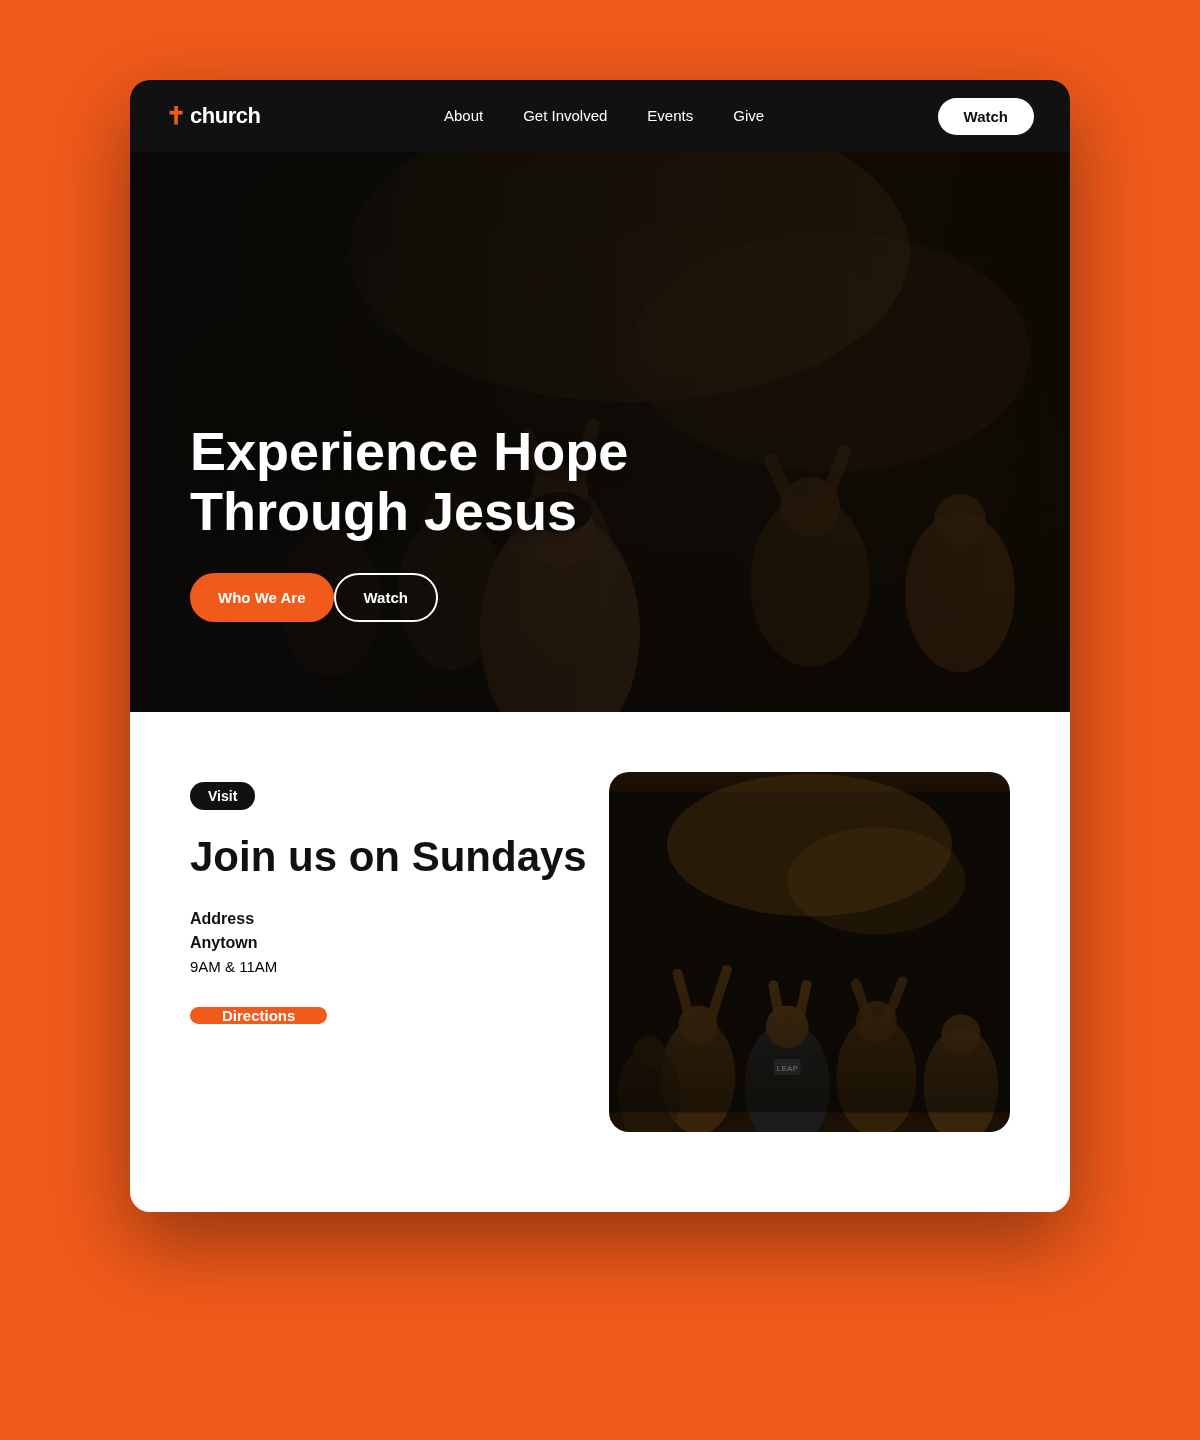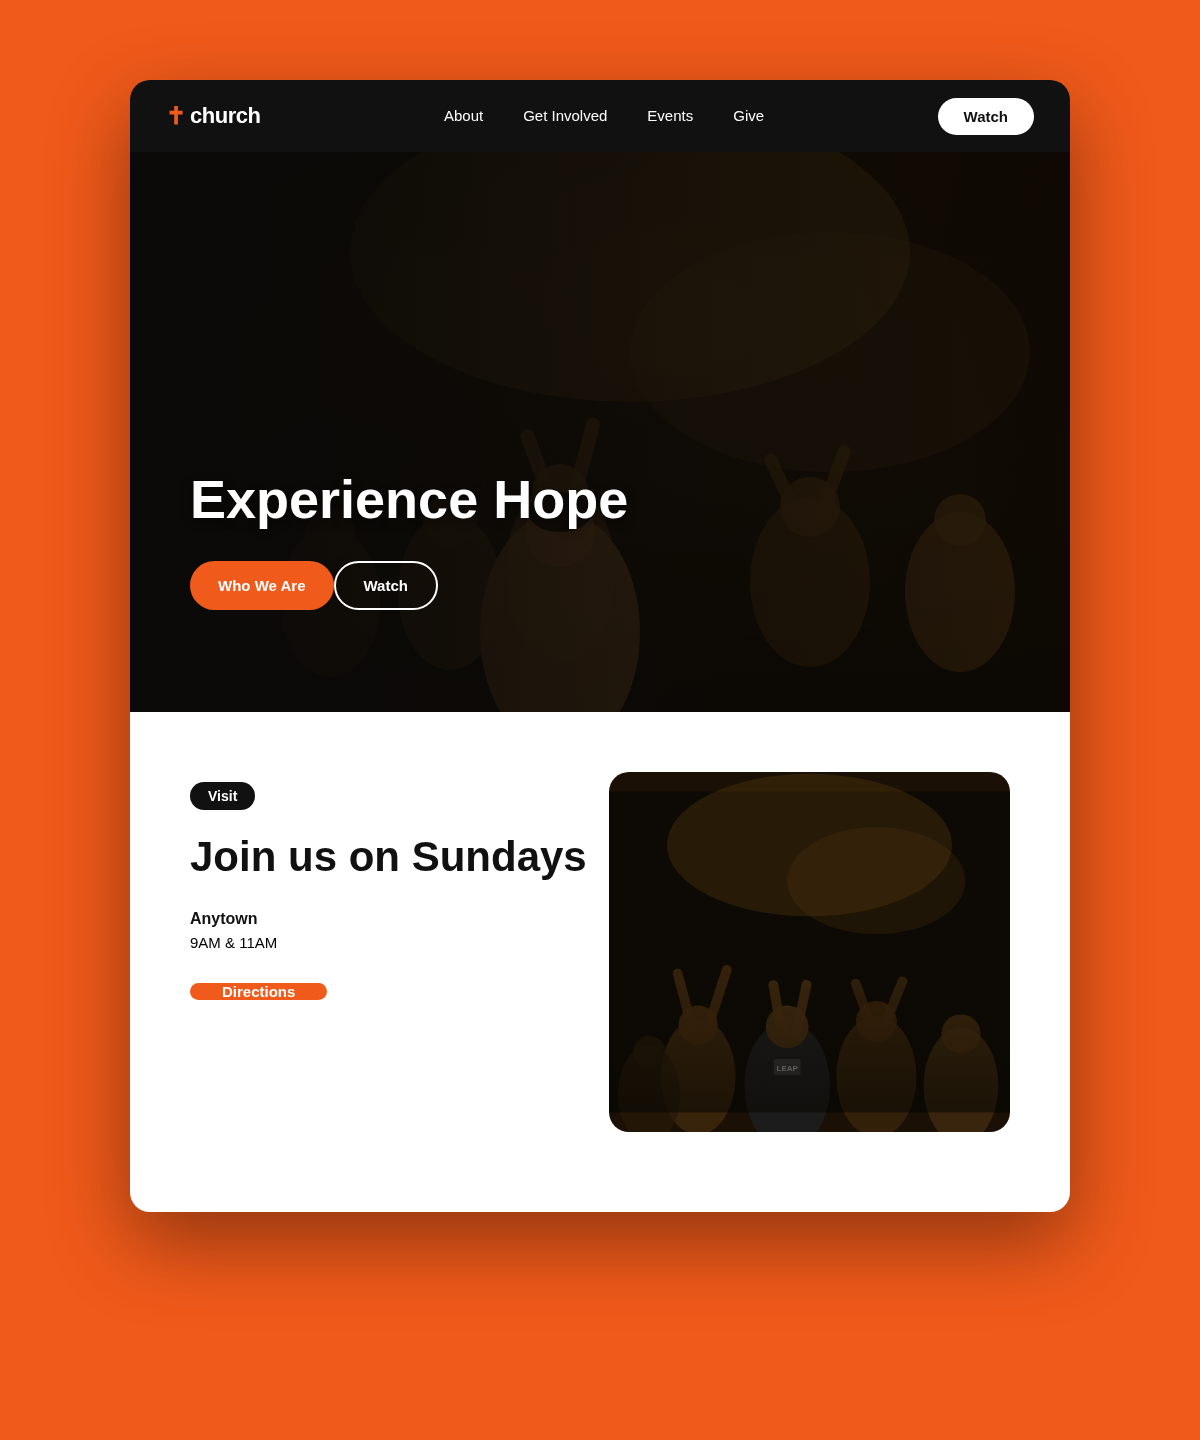--- a/index.html
+++ b/index.html
@@ -102,21 +102,21 @@
       inset: 0;
       background:
         radial-gradient(ellipse at 60% 30%, #5a3a1a 0%, transparent 50%),
         radial-gradient(ellipse at 80% 60%, #3d2a10 0%, transparent 45%),
         radial-gradient(ellipse at 40% 70%, #2a1a08 0%, transparent 40%),
         linear-gradient(160deg, #1a0d00 0%, #3d2200 30%, #1a1005 60%, #0d0802 100%);
     }
 
     .hero-content {
       position: absolute;
-      bottom: 102px;
+      bottom: 90px;
       left: 60px;
       z-index: 2;
     }
 
     .hero-title {
       color: #ffffff;
       font-size: 54px;
       font-weight: 900;
       line-height: 1.1;
       margin-bottom: 32px;
@@ -304,33 +304,35 @@
         </defs>
         <rect width="940" height="560" fill="url(#heroGrad)"></rect>
       </svg>
     </div>
 
     <div class="hero-bg"></div>
 
     <div class="hero-content">
       <h1 class="hero-title">
         <span>Experience Hope</span><br>
+        <span>Through Jesus</span>
       </h1>
       <div class="hero-buttons">
         <button class="btn-orange">Who We Are</button>
         <button class="btn-white-outline">Watch</button>
       </div>
     </div>
   </section>
 
   <section class="visit-section">
     <div class="visit-info">
       <span class="visit-badge">Visit</span>
       <h2 class="visit-title">Join us on Sundays</h2>
 
+      <p class="visit-address-label">Address</p>
 
       <p class="visit-hours-label">Anytown</p>
       <p class="visit-hours-text">9AM &amp; 11AM</p>
 
       <button class="btn-directions">Directions</button>
     </div>
 
     <div class="visit-image-wrap">
       <svg width="100%" height="100%" viewBox="0 0 450 360" xmlns="http://www.w3.org/2000/svg" style="display:block;">
         <rect width="450" height="360" fill="#0d0a05"></rect>

